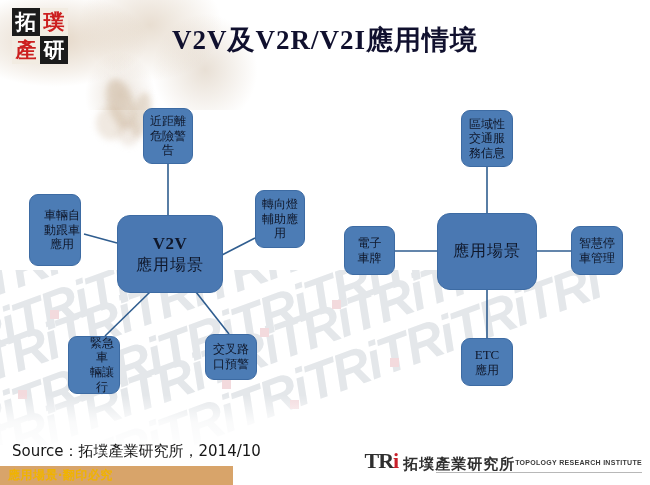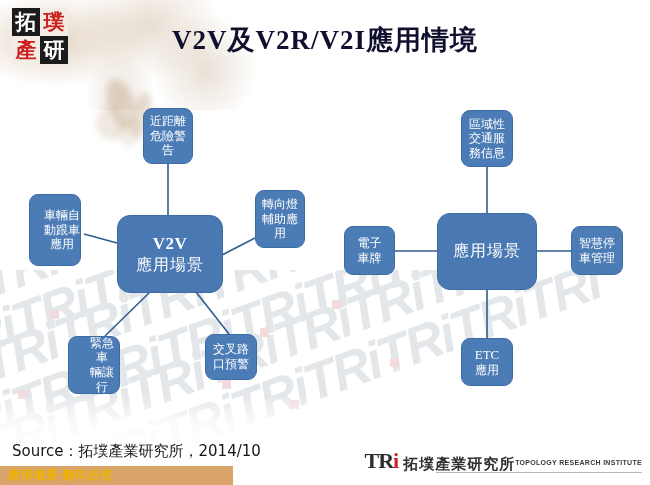--- a/index.html
+++ b/index.html
@@ -127,21 +127,21 @@
     left: 0; top: 0;
     width: 650px; height: 440px;
     z-index: 1;
   }
   .node {
     position: absolute;
     box-sizing: border-box;
     background: #4c7cb5;
     border: 1px solid #3d6ba3;
     border-radius: 9px;
-    color: #ffffff;
+    color: #0f172a;
     display: flex;
     align-items: center;
     justify-content: center;
     text-align: center;
     z-index: 3;
   }
   .node-leaf {
     font-family: "DejaVu Sans", "Liberation Sans", sans-serif;
     font-size: 12px;
     line-height: 1.22;

